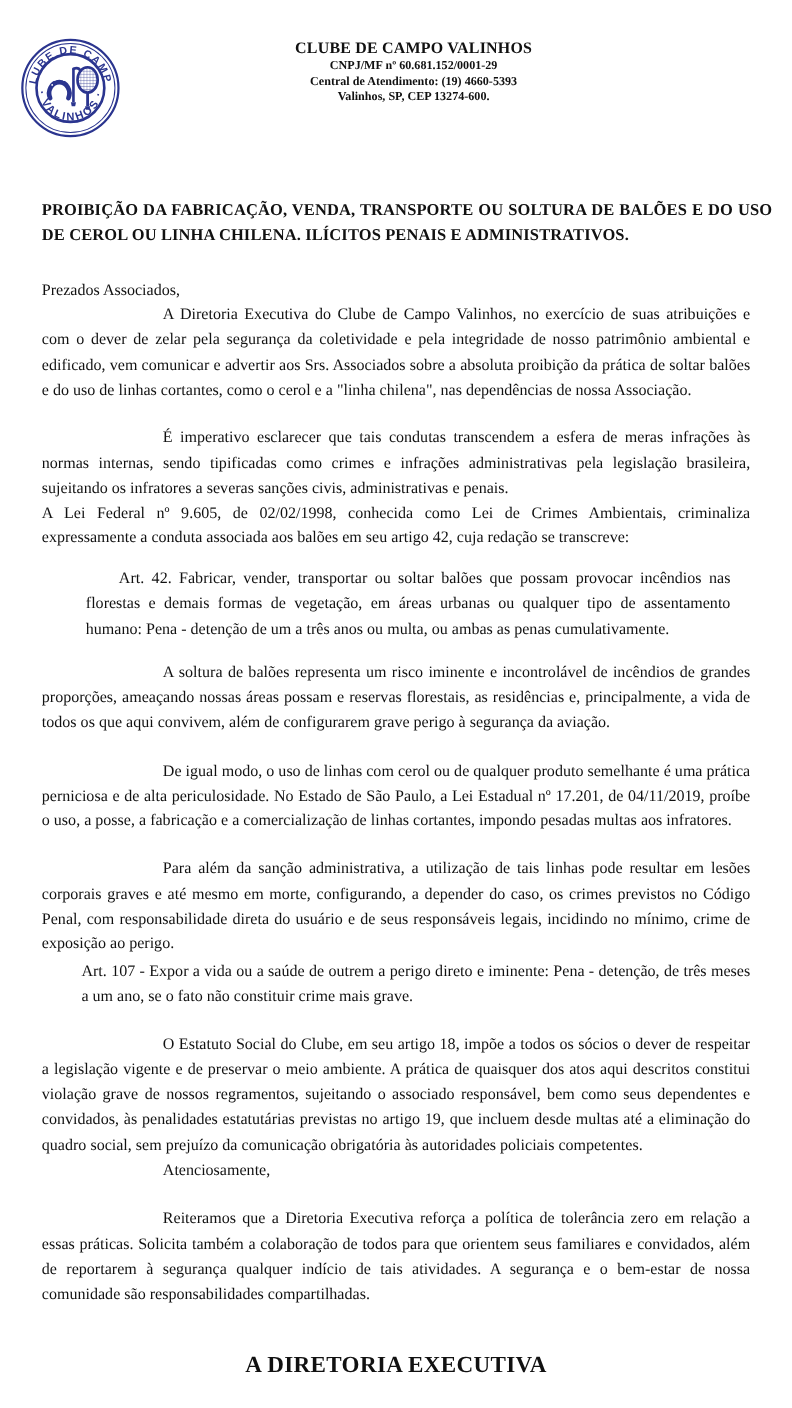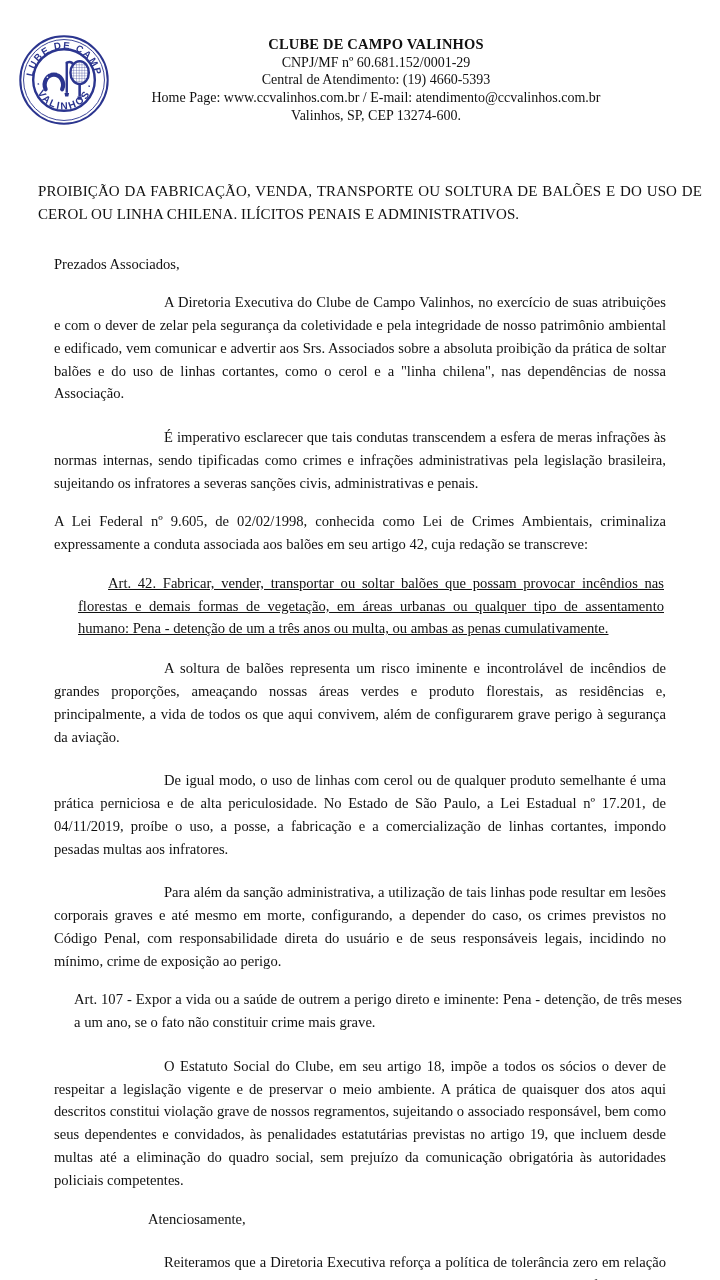--- a/index.html
+++ b/index.html
@@ -38,81 +38,81 @@
     padding-left: 46px;
     padding-right: 14px;
   }
   .org-name {
     font-weight: bold;
     font-size: 14.5px;
     letter-spacing: 0.2px;
     line-height: 1.22;
   }
   .org-line {
-    font-size: 14px;
+    font-size: 11px;
     line-height: 1.27;
+    font-weight: bold;
   }
 
   
   .doc-title {
     margin: 50px 18px 0 38px;
-    font-weight: normal;
+    font-weight: bold;
     font-size: 15px;
     line-height: 1.55;
     text-align: justify;
     text-justify: inter-word;
     letter-spacing: 0.1px;
   }
 
   
   .body-wrap {
     margin: 26px 38px 0 38px;
     font-size: 14.6px;
     line-height: 1.56;
   }
   .para {
     text-align: justify;
     text-justify: inter-word;
-    margin: 16px;
+    margin: 0;
   }
   .para.indent-first {
     text-indent: 110px;
   }
   .para.spaced {
     margin-top: 17px;
   }
   .para.spaced-lg {
     margin-top: 21px;
   }
 
   
   .statute-block {
     margin: 14px 18px 0 40px;
     text-align: justify;
     text-justify: inter-word;
     text-indent: 30px;
-    text-decoration: underline;
   }
   
   .statute-left {
     margin: 2px 0 0 36px;
     text-align: justify;
     text-justify: inter-word;
   }
 
   .closing {
     margin-left: 110px;
     margin-top: 1px;
   }
 
   .signature {
     margin-top: 36px;
-    text-align: left;
+    text-align: center;
     font-weight: bold;
-    font-size: 17px;
+    font-size: 21px;
     letter-spacing: 0.3px;
   }
 </style>
 </head>
 <body>
 
 <div class="letterhead">
 
   <div class="logo-wrap">
     <svg width="92" height="92" viewBox="0 0 100 100" aria-hidden="true">
@@ -146,40 +146,39 @@
       <ellipse cx="67" cy="42" rx="10" ry="12.5" fill="url(#mesh)" stroke="#2b358f" stroke-width="2.6"></ellipse>
       <path d="M67 54.5 L67 68" stroke="#2b358f" stroke-width="2.8"></path>
       <path d="M64.5 68 l5 0 l-0.8 3.5 l-3.4 0 z" fill="#2b358f"></path>
     </svg>
   </div>
 
   <div class="org-block">
     <div class="org-name">CLUBE DE CAMPO VALINHOS</div>
     <div class="org-line">CNPJ/MF nº 60.681.152/0001-29</div>
     <div class="org-line">Central de Atendimento: (19) 4660-5393</div>
-    <div class="org-line">Home Page: www.ccvalinhos.com.br / E-mail: atendimento@ccvalinhos.com.br</div>
     <div class="org-line">Valinhos, SP, CEP 13274-600.</div>
   </div>
 </div>
 
 <div class="doc-title">PROIBIÇÃO DA FABRICAÇÃO, VENDA, TRANSPORTE OU SOLTURA DE BALÕES E DO USO DE CEROL OU LINHA CHILENA. ILÍCITOS PENAIS E ADMINISTRATIVOS.</div>
 
 <div class="body-wrap">
 
   <p class="para">Prezados Associados,</p>
 
   <p class="para indent-first">A Diretoria Executiva do Clube de Campo Valinhos, no exercício de suas atribuições e com o dever de zelar pela segurança da coletividade e pela integridade de nosso patrimônio ambiental e edificado, vem comunicar e advertir aos Srs. Associados sobre a absoluta proibição da prática de soltar balões e do uso de linhas cortantes, como o cerol e a "linha chilena", nas dependências de nossa Associação.</p>
 
   <p class="para indent-first spaced-lg">É imperativo esclarecer que tais condutas transcendem a esfera de meras infrações às normas internas, sendo tipificadas como crimes e infrações administrativas pela legislação brasileira, sujeitando os infratores a severas sanções civis, administrativas e penais.</p>
 
   <p class="para">A Lei Federal nº 9.605, de 02/02/1998, conhecida como Lei de Crimes Ambientais, criminaliza expressamente a conduta associada aos balões em seu artigo 42, cuja redação se transcreve:</p>
 
   <p class="statute-block">Art. 42. Fabricar, vender, transportar ou soltar balões que possam provocar incêndios nas florestas e demais formas de vegetação, em áreas urbanas ou qualquer tipo de assentamento humano: Pena - detenção de um a três anos ou multa, ou ambas as penas cumulativamente.</p>
 
-  <p class="para indent-first spaced">A soltura de balões representa um risco iminente e incontrolável de incêndios de grandes proporções, ameaçando nossas áreas verdes e produto florestais, as residências e, principalmente, a vida de todos os que aqui convivem, além de configurarem grave perigo à segurança da aviação.</p>
+  <p class="para indent-first spaced">A soltura de balões representa um risco iminente e incontrolável de incêndios de grandes proporções, ameaçando nossas áreas possam e reservas florestais, as residências e, principalmente, a vida de todos os que aqui convivem, além de configurarem grave perigo à segurança da aviação.</p>
 
   <p class="para indent-first spaced-lg">De igual modo, o uso de linhas com cerol ou de qualquer produto semelhante é uma prática perniciosa e de alta periculosidade. No Estado de São Paulo, a Lei Estadual nº 17.201, de 04/11/2019, proíbe o uso, a posse, a fabricação e a comercialização de linhas cortantes, impondo pesadas multas aos infratores.</p>
 
   <p class="para indent-first spaced-lg">Para além da sanção administrativa, a utilização de tais linhas pode resultar em lesões corporais graves e até mesmo em morte, configurando, a depender do caso, os crimes previstos no Código Penal, com responsabilidade direta do usuário e de seus responsáveis legais, incidindo no mínimo, crime de exposição ao perigo.</p>
 
   <p class="statute-left">Art. 107 - Expor a vida ou a saúde de outrem a perigo direto e iminente: Pena - detenção, de três meses a um ano, se o fato não constituir crime mais grave.</p>
 
   <p class="para indent-first spaced-lg">O Estatuto Social do Clube, em seu artigo 18, impõe a todos os sócios o dever de respeitar a legislação vigente e de preservar o meio ambiente. A prática de quaisquer dos atos aqui descritos constitui violação grave de nossos regramentos, sujeitando o associado responsável, bem como seus dependentes e convidados, às penalidades estatutárias previstas no artigo 19, que incluem desde multas até a eliminação do quadro social, sem prejuízo da comunicação obrigatória às autoridades policiais competentes.</p>
 
   <p class="para closing">Atenciosamente,</p>

